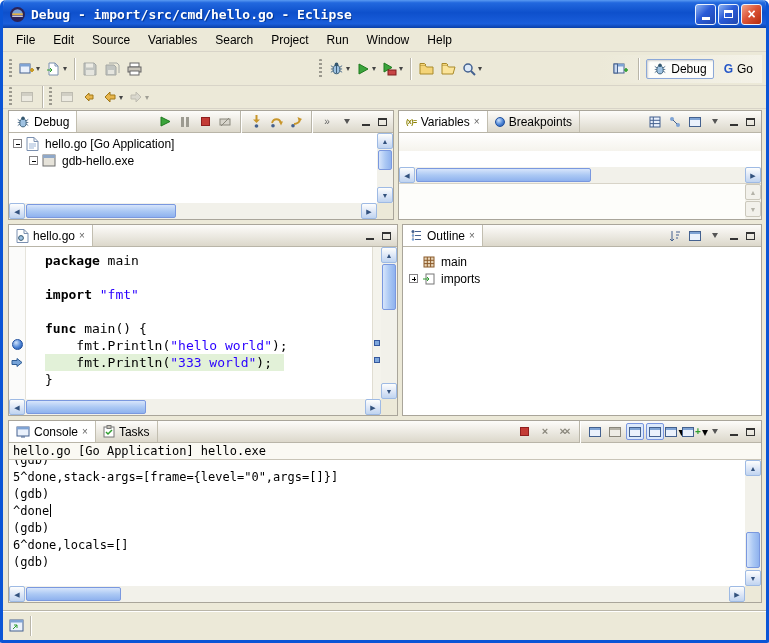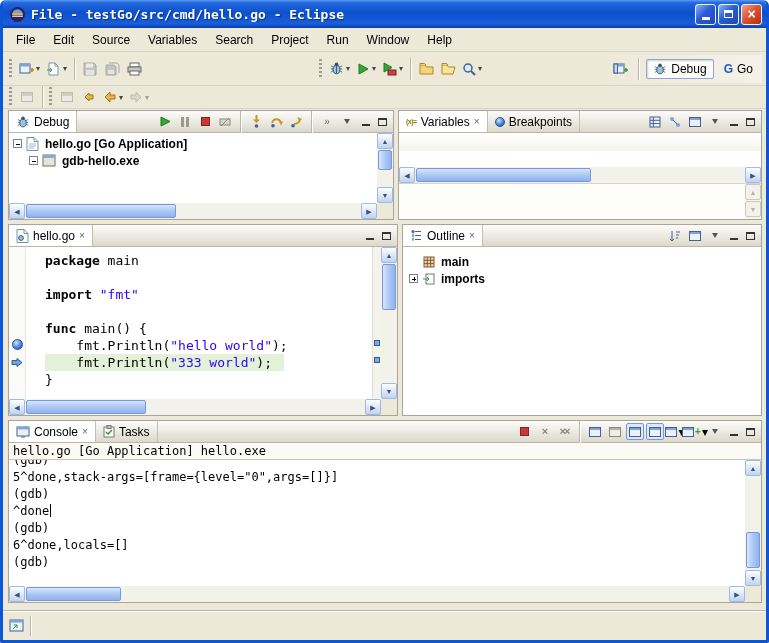--- a/index.html
+++ b/index.html
@@ -41,21 +41,21 @@
   .vtbi{width:18px;height:17px;display:flex;align-items:center;justify-content:center;gap:1px;border:1px solid transparent;}
   .vtbi.pressed{border-color:#7A96DF;background:#DCE9FB;border-radius:2px;}
   .tri{width:0;height:0;border-left:3.5px solid transparent;border-right:3.5px solid transparent;border-top:5px solid #555;}
   .vmmb{width:15px;height:14px;display:flex;align-items:center;justify-content:center;}
   .g-min{width:8px;height:2px;background:#333;margin-top:7px;}
   .g-max{width:9px;height:8px;border:1px solid #333;border-top:2px solid #333;}
   .chev{color:#666;font-size:10px;line-height:1;}
   .vbody{position:absolute;left:0;right:0;top:22px;bottom:0;background:#fff;}
   
   .tree{padding-top:2px;}
-  .trow{height:17px;display:flex;align-items:center;gap:4px;white-space:nowrap;font-weight:bold;}
+  .trow{height:17px;display:flex;align-items:center;gap:4px;white-space:nowrap;}
   .tlabel{padding:0 2px;}
   .expb{width:9px;height:9px;flex:0 0 9px;background:#fff;border:1px solid #848284;position:relative;}
   .expb::before{content:"";position:absolute;left:1.5px;right:1.5px;top:3.5px;height:1px;background:#000;}
   .expb.plus::after{content:"";position:absolute;top:1.5px;bottom:1.5px;left:3.5px;width:1px;background:#000;}
   .ball{width:10px;height:10px;border-radius:50%;background:radial-gradient(circle at 35% 30%,#CFE2FA,#4D85D6 55%,#1F4F9E);border:1px solid #1F4F9E;flex:0 0 auto;}
   .fdot{width:9px;height:9px;border-radius:50%;background:#5B7E9E;border:1px solid #33556F;flex:0 0 auto;}
   .varsic{font-size:7px;font-weight:bold;color:#8B8000;letter-spacing:-0.5px;}
   
   .sbv,.sbh{position:absolute;background:#F2F1EA;}
   .sbtn{position:absolute;width:16px;height:16px;background:linear-gradient(180deg,#FEFEFD,#D9E4F6 60%,#C0D4F0);border:1px solid #9EBAE4;border-radius:2px;color:#33527E;font-size:7px;display:flex;align-items:center;justify-content:center;line-height:1;}
@@ -104,21 +104,21 @@
 
 <div class="window">
 
   <div class="titlebar">
     <svg class="app-icon" viewBox="0 0 16 16">
         <circle cx="8" cy="8" r="7" fill="#2C2255"></circle>
         <path d="M3 8a5 5 0 0 1 10 0" fill="#7B9FD4"></path>
         <rect x="3" y="7" width="10" height="1.4" fill="#F2B738"></rect>
         <rect x="3" y="9" width="10" height="1.2" fill="#E8E8F8"></rect>
       </svg>
-    <span class="title-text">File - testGo/src/cmd/hello.go - Eclipse</span>
+    <span class="title-text">Debug - import/src/cmd/hello.go - Eclipse</span>
     <span class="win-btns">
       <span class="win-btn min">
           <span class="glyph-minbar"></span>
         </span>
       <span class="win-btn max">
           <span class="glyph-restore"></span>
         </span>
       <span class="win-btn close">×</span>
     </span>
   </div>

